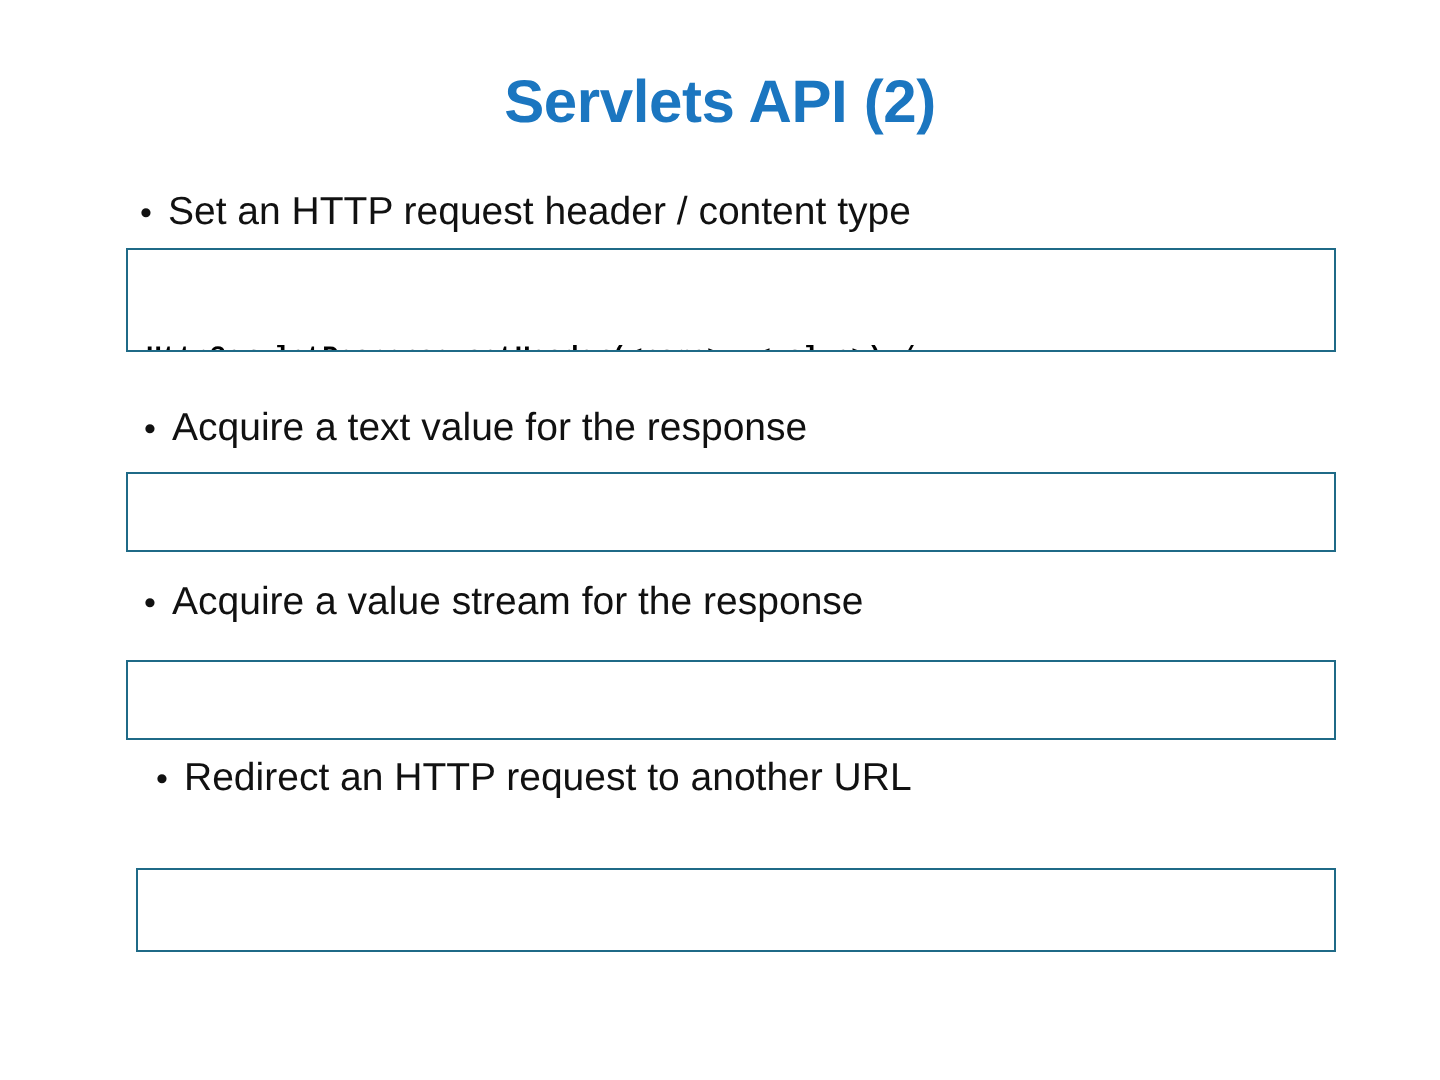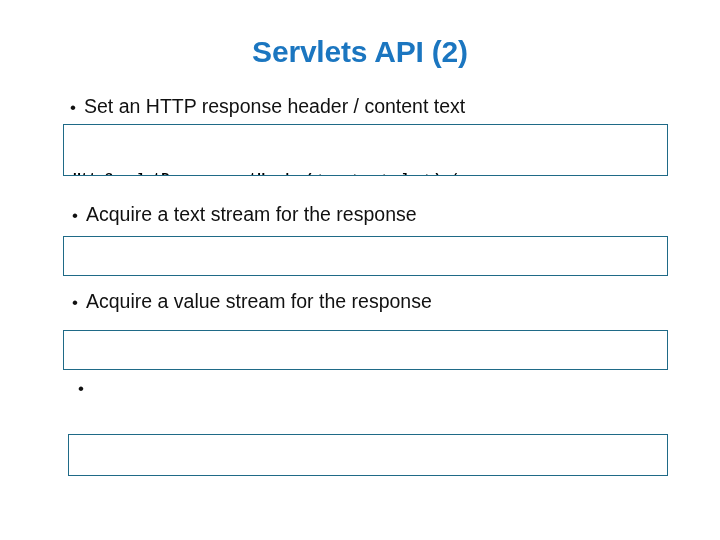--- a/index.html
+++ b/index.html
@@ -95,44 +95,45 @@
 <body>
 
 <div class="slide">
 
   <div class="slide-title">Servlets API (2)</div>
 
   <div class="body-area">
 
     <div class="bullet-row" id="bullet-0">
       <span class="bullet-dot">•</span>
-      <span class="bullet-text">Set an HTTP response header / content text</span>
+      <span class="bullet-text">Set an HTTP request header / content type</span>
     </div>
     <div class="code-box" id="box-0">
       <span class="code-line">HttpServletResponse.setHeader(&lt;name&gt;, &lt;value&gt;) /</span>
       
     </div>
 
     <div class="bullet-row" id="bullet-1">
       <span class="bullet-dot">•</span>
-      <span class="bullet-text">Acquire a text stream for the response</span>
+      <span class="bullet-text">Acquire a text value for the response</span>
     </div>
     <div class="code-box" id="box-1">
       
     </div>
 
     <div class="bullet-row" id="bullet-2">
       <span class="bullet-dot">•</span>
       <span class="bullet-text">Acquire a value stream for the response</span>
     </div>
     <div class="code-box" id="box-2">
       
     </div>
 
     <div class="bullet-row" id="bullet-3">
       <span class="bullet-dot">•</span>
+      <span class="bullet-text">Redirect an HTTP request to another URL</span>
     </div>
     <div class="code-box" id="box-3">
       
     </div>
 
   </div>
 </div>
 
 </body></html>

